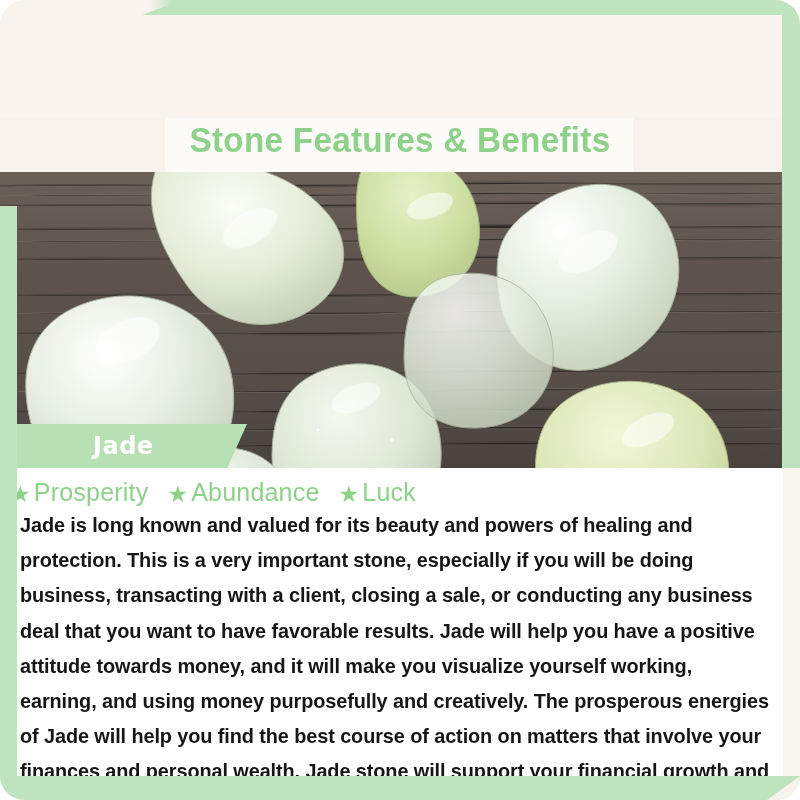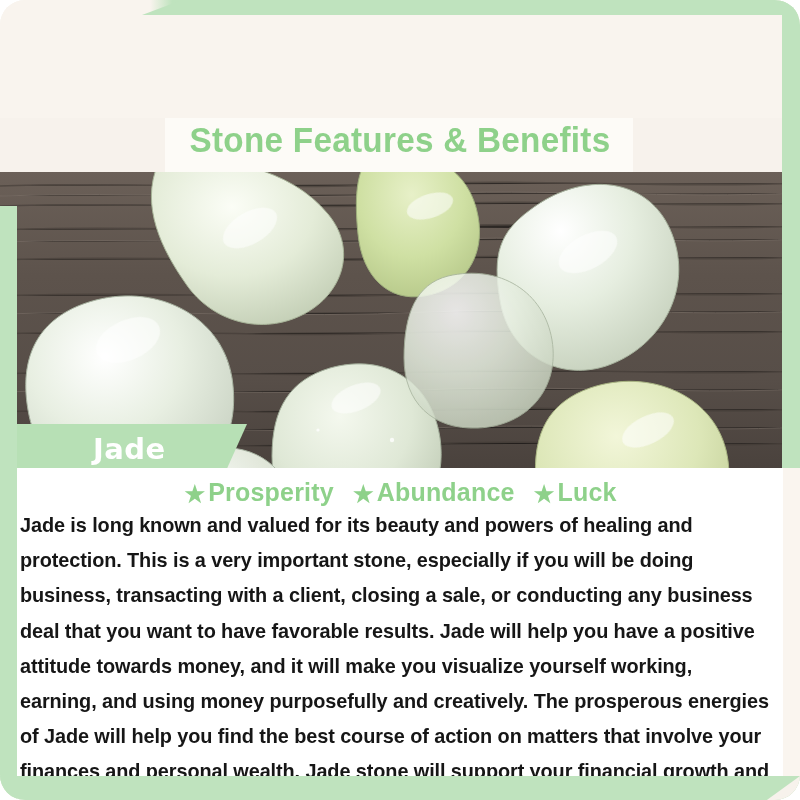--- a/index.html
+++ b/index.html
@@ -135,21 +135,21 @@
     top: 424px; left: 0;
     width: 247px; height: 44px;
     background: #b7e0b5;
     clip-path: polygon(0 0, 100% 0, 92% 100%, 0 100%);
     z-index: 5;
   }
   .jade-label {
     position: absolute;
     top: 432px; left: 93px;
     font-family: "DejaVu Sans", sans-serif;
-    font-size: 29px;
+    font-size: 24px;
     font-weight: bold;
     color: #ffffff;
     letter-spacing: 0.5px;
     z-index: 6;
   }
 
   
   .body-panel {
     position: absolute;
     top: 468px; left: 0;
@@ -163,26 +163,26 @@
     width: 766px; height: 310px;
     background: #ffffff;
     z-index: 3;
   }
 
   
   .keywords {
     position: absolute;
     top: 478px; left: 0;
     width: 800px;
-    text-align: center;
+    text-align: left;
     z-index: 5;
     white-space: nowrap;
     font-family: "Liberation Sans Narrow", "Liberation Sans", sans-serif;
     font-size: 25px;
-    font-weight: bold;
+    font-weight: normal;
     color: #8ed18a;
     letter-spacing: 0.2px;
   }
   .kw-star {
     font-size: 23px;
     color: #8ed18a;
     margin: 0 3px 0 10px;
     vertical-align: -1px;
   }
   .kw-word { margin-right: 9px; }

